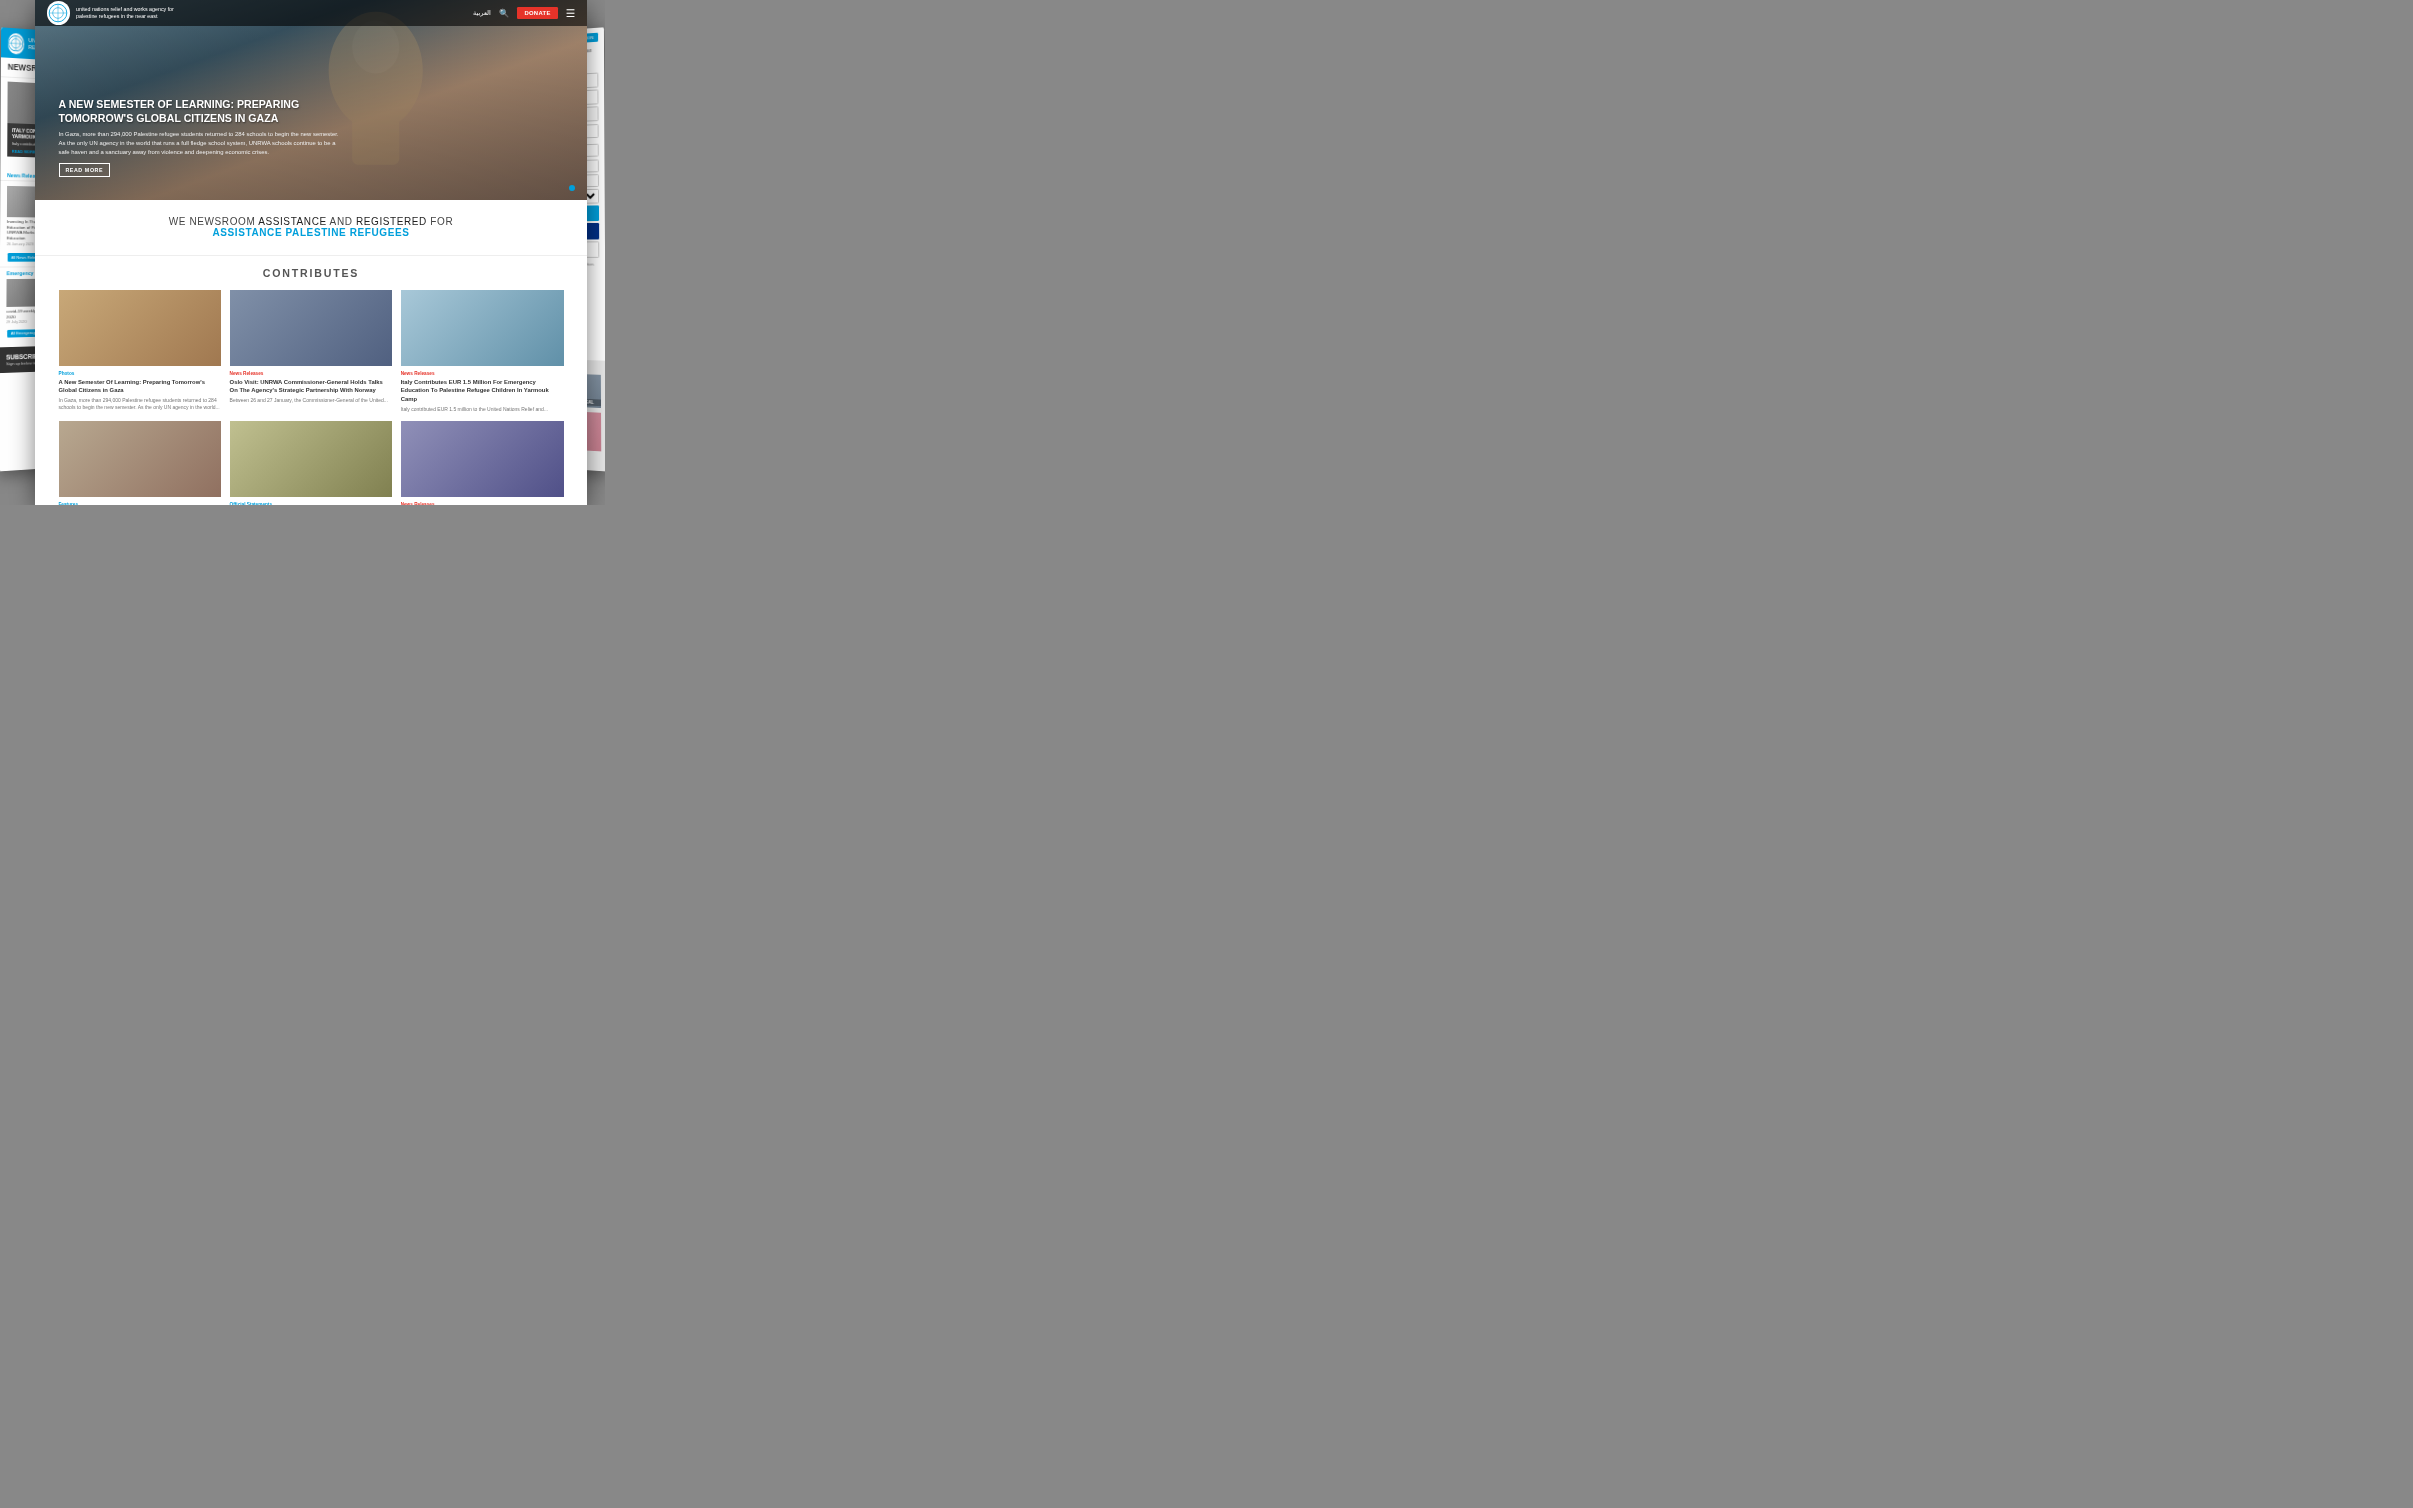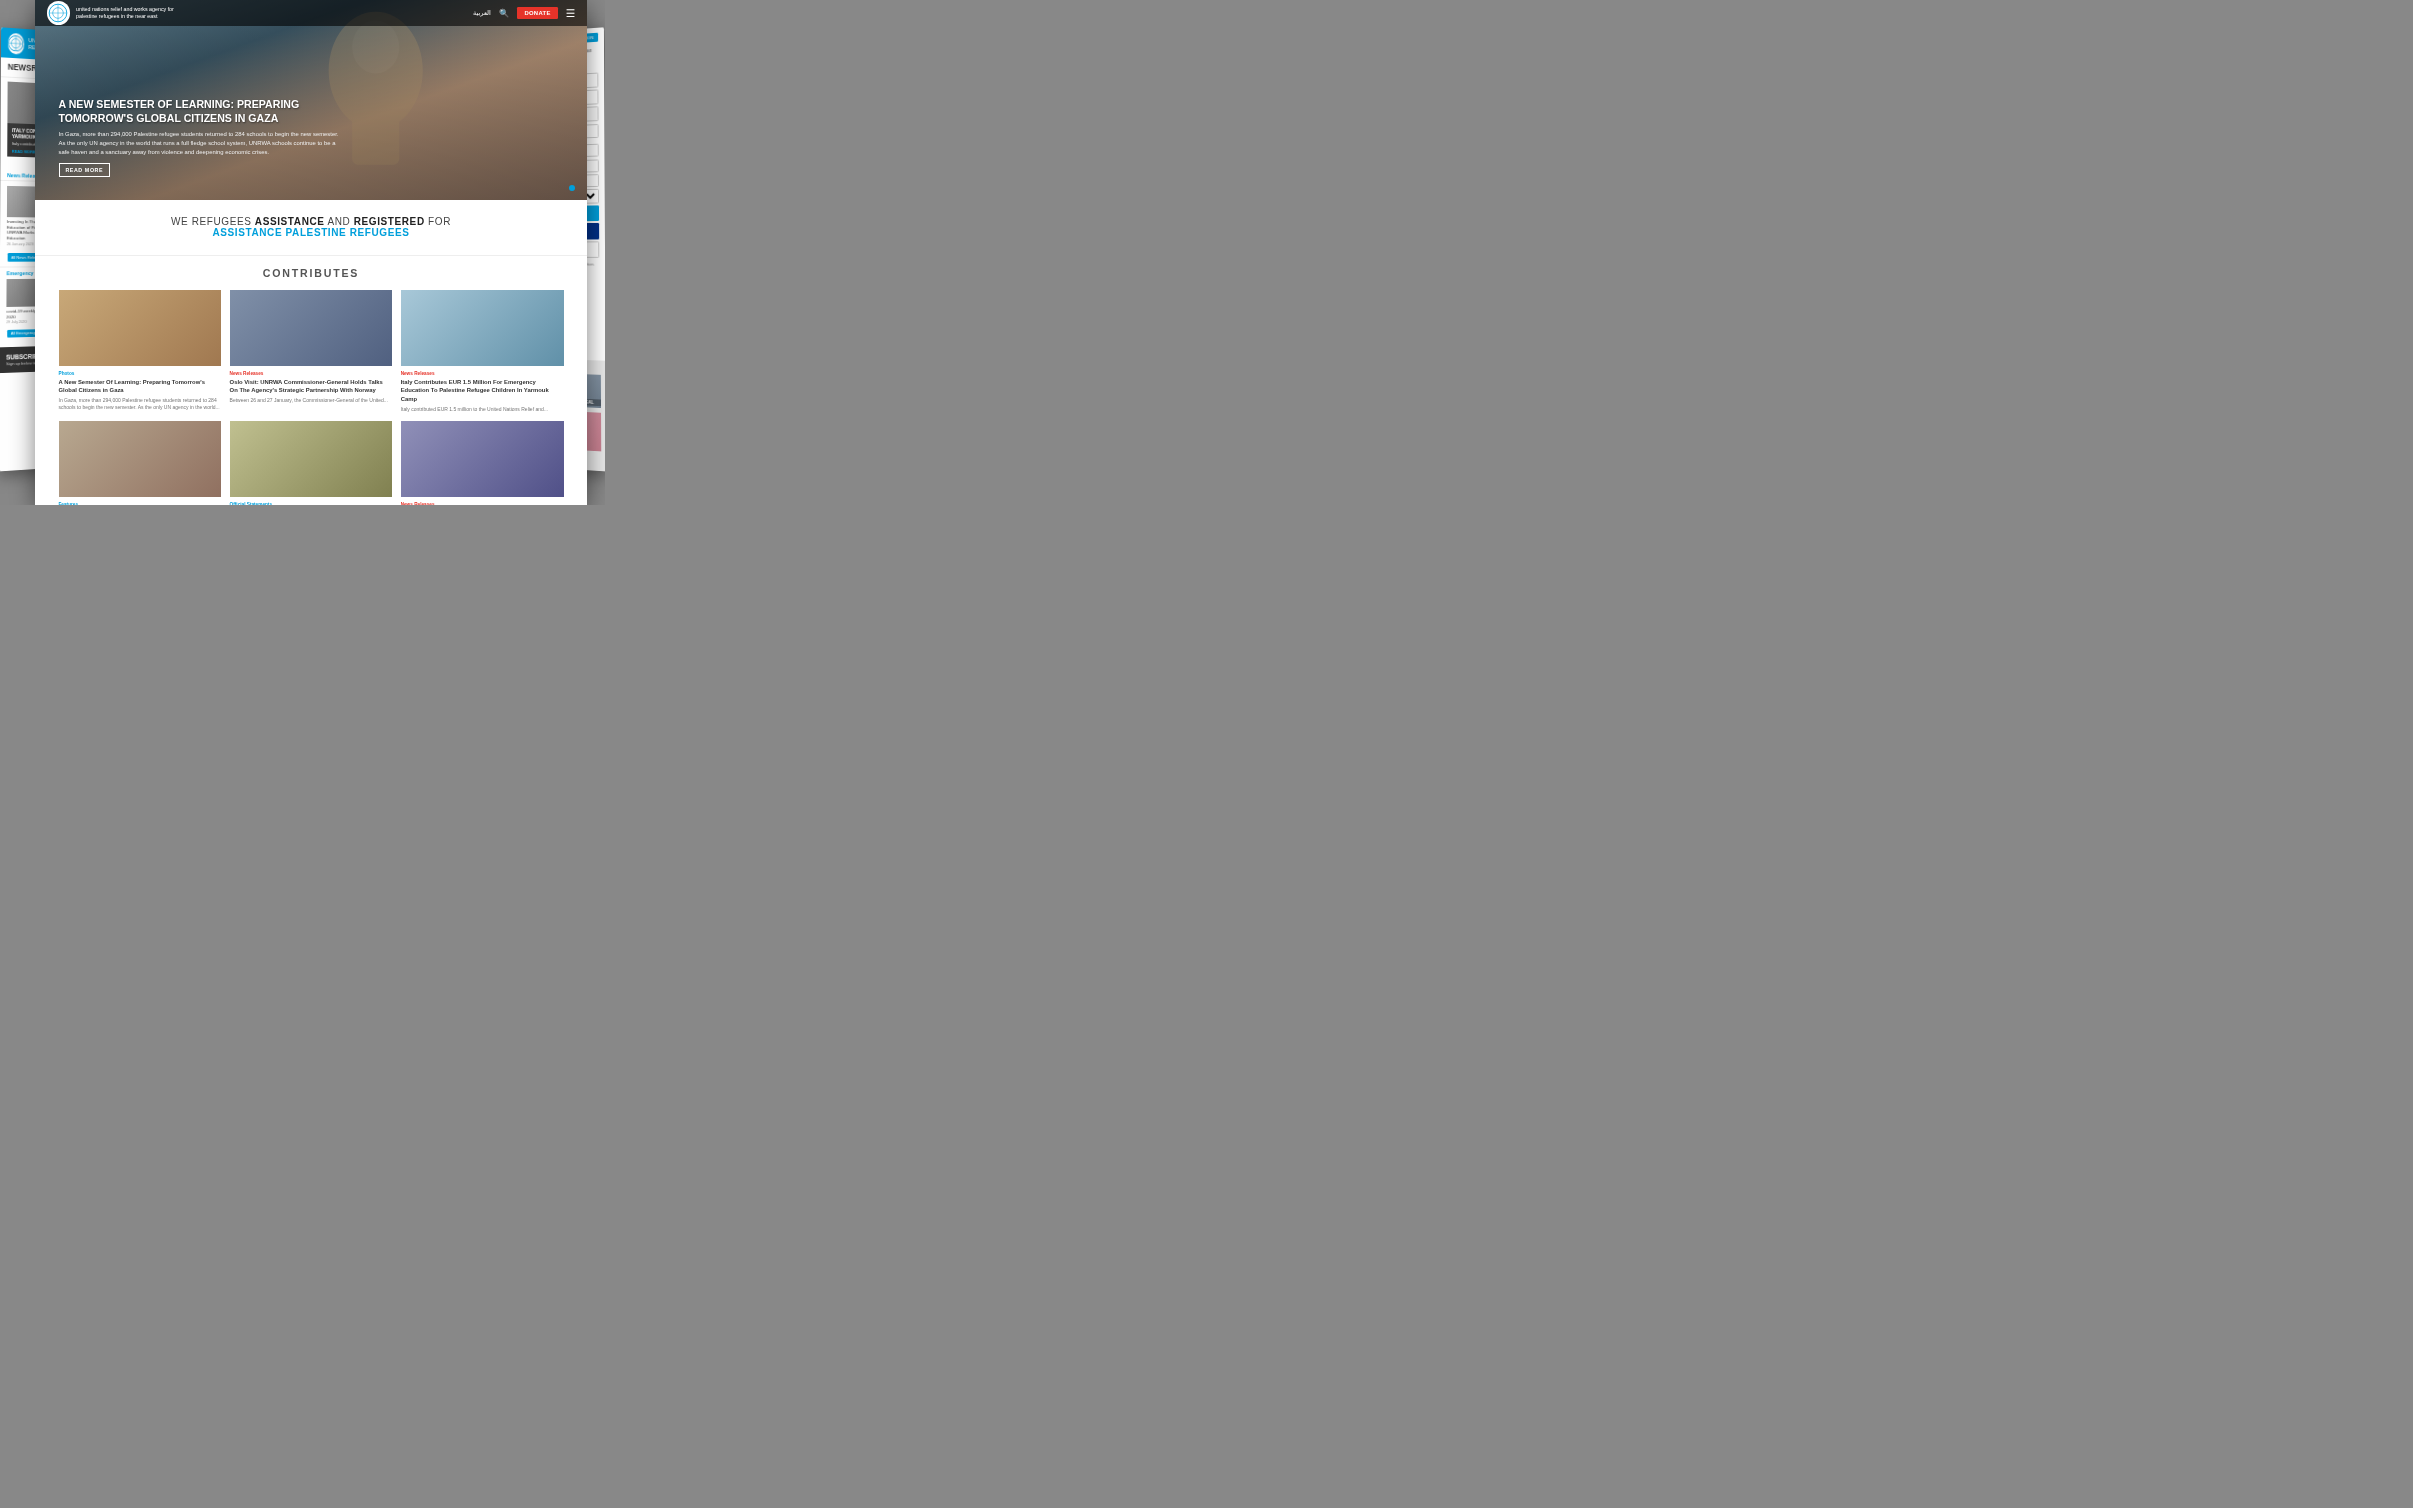--- a/index.html
+++ b/index.html
@@ -331,21 +331,21 @@
       border-bottom: 0.6px solid #eee;
     }
     .tagline-section h2 {
       font-size: 10px;
       color: #444;
       font-weight: normal;
       letter-spacing: 0.6px;
     }
     .tagline-section h2 strong {
       color: #222;
-      font-weight: 700;
+      font-weight: 400;
     }
     .tagline-blue {
       color: #009FDB !important;
       display: block;
       font-size: 10px;
       font-weight: bold;
       letter-spacing: 0.6px;
     }
 
     
@@ -764,21 +764,21 @@
     <div class="hero-content">
       <h1>A NEW SEMESTER OF LEARNING: PREPARING TOMORROW'S GLOBAL CITIZENS IN GAZA</h1>
       <p>In Gaza, more than 294,000 Palestine refugee students returned to 284 schools to begin the new semester. As the only UN agency in the world that runs a full fledge school system, UNRWA schools continue to be a safe haven and a sanctuary away from violence and deepening economic crises.</p>
       <span class="hero-read-more">READ MORE</span>
     </div>
     <div class="hero-nav-dot"></div>
   </div>
 
   <div class="tagline-section">
     <h2>
-      <span>WE REFUGEES</span>
+      <span>WE NEWSROOM</span>
       <strong>ASSISTANCE</strong>
       <span>AND</span>
       <strong>REGISTERED</strong>
       <span>FOR</span>
     </h2>
     <span class="tagline-blue">ASSISTANCE PALESTINE REFUGEES</span>
   </div>
 
   <div class="highlights-section">
     <div class="highlights-title">CONTRIBUTES</div>

